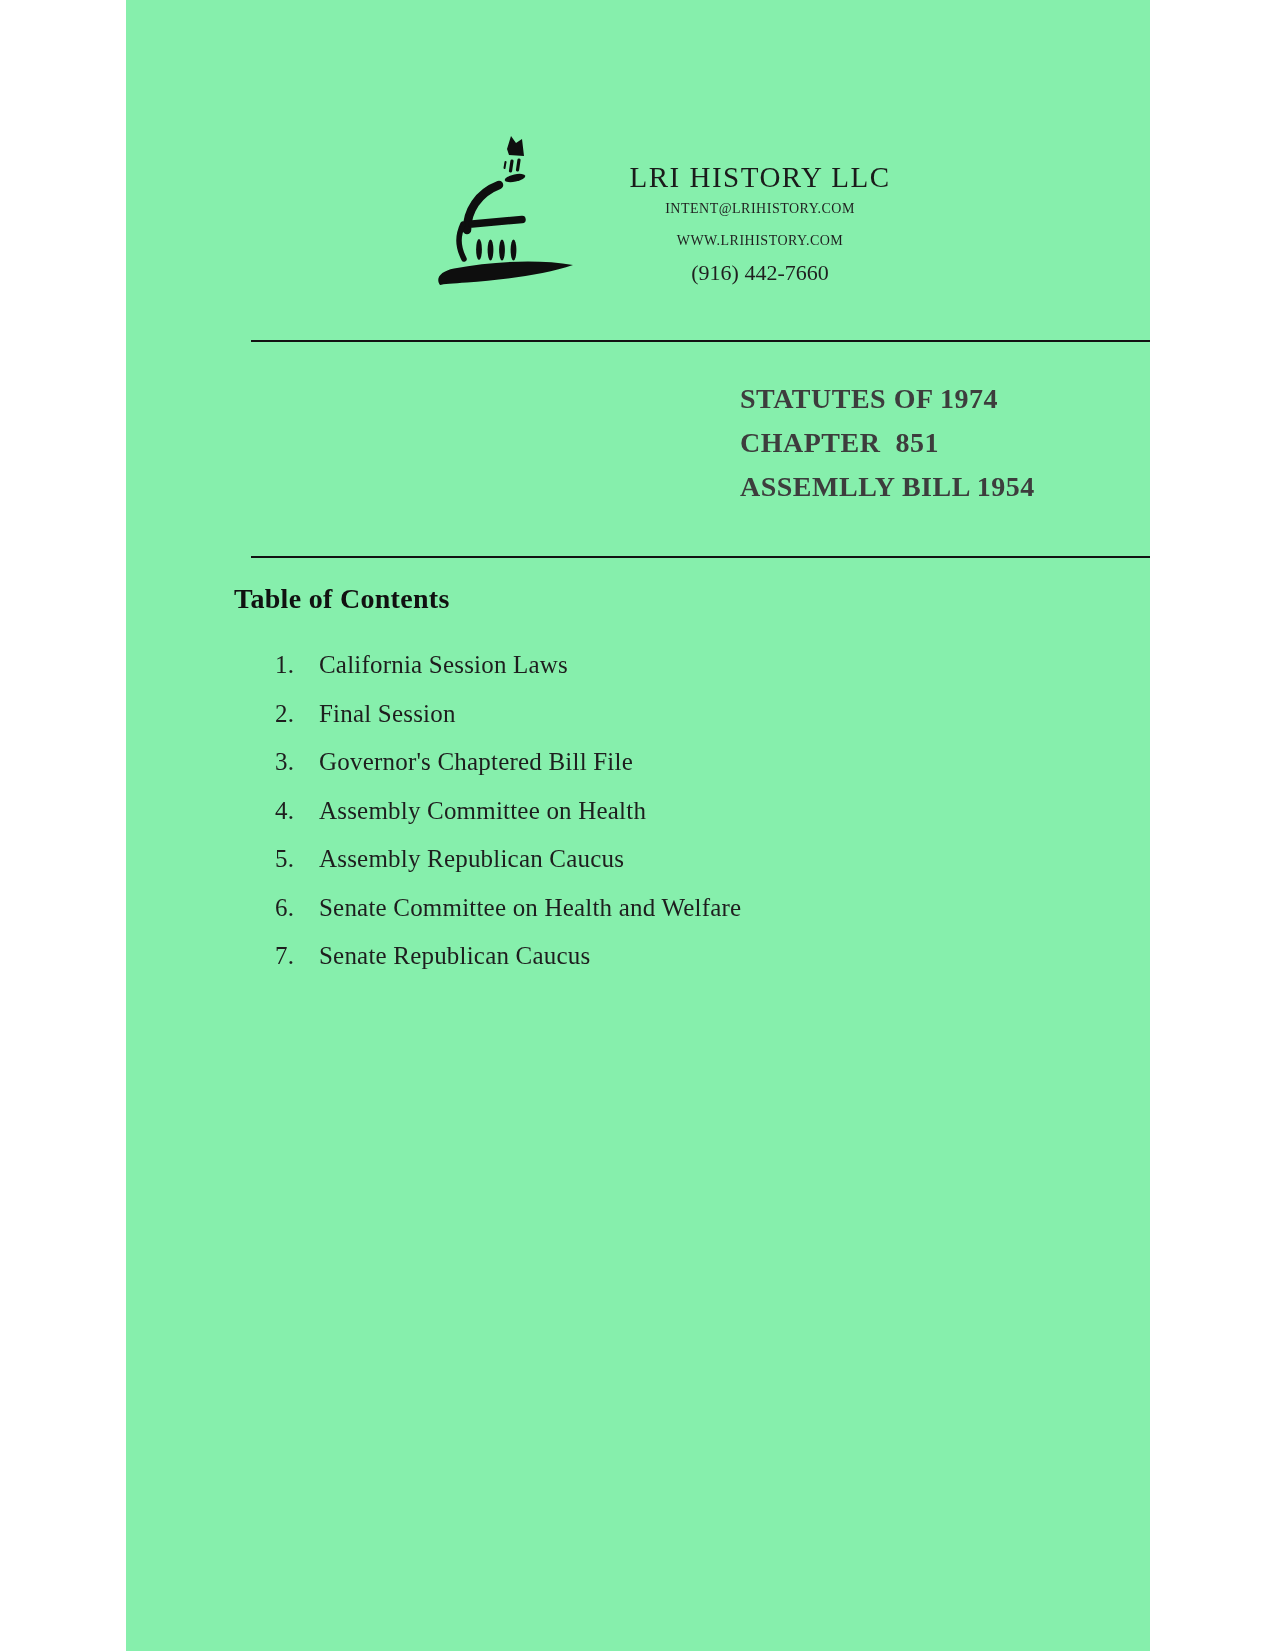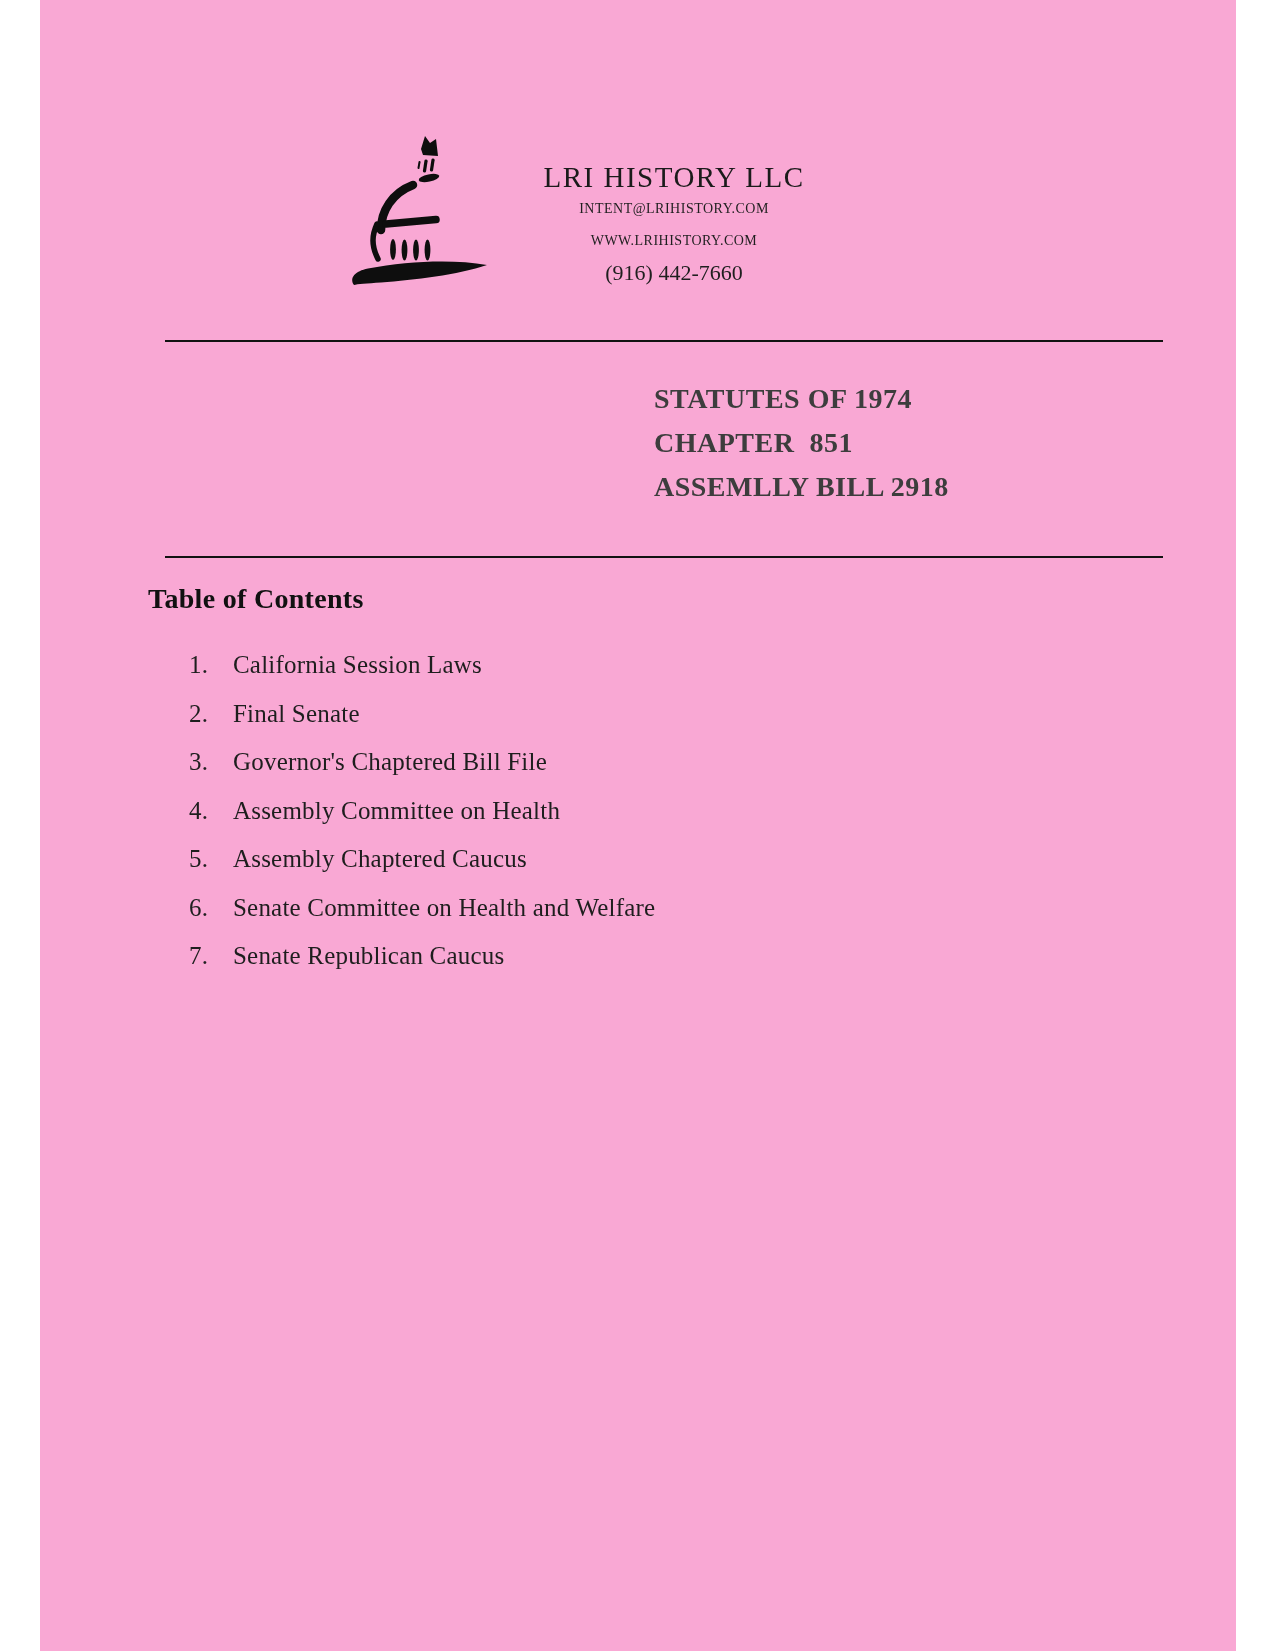--- a/index.html
+++ b/index.html
@@ -1,21 +1,21 @@
 <!DOCTYPE html>
 <html><head>
 <meta charset="utf-8">
 <style>
   html, body { margin: 0; padding: 0; background: #ffffff; }
   .page {
     position: relative;
-    width: 1196px;
+    width: 1024px;
     height: 1651px;
     margin: 0 auto;
-    background: #f9a8d4;
+    background: #86efac;
     font-family: "Liberation Serif", serif;
     color: #161616;
     overflow: hidden;
   }
 
   
   .logo {
     position: absolute;
     left: 308px;
     top: 132px;
@@ -153,45 +153,45 @@
     <div class="contact-line">WWW.LRIHISTORY.COM</div>
     <div class="phone-line">(916) 442-7660</div>
   </div>
 
   <div class="rule rule-1"></div>
   <div class="rule rule-2"></div>
 
   <div class="title-block">
     <div class="title-line">STATUTES OF 1974</div>
     <div class="title-line">CHAPTER  851</div>
-    <div class="title-line">ASSEMLLY BILL 2918</div>
+    <div class="title-line">ASSEMLLY BILL 1954</div>
   </div>
 
   <div class="toc-heading">Table of Contents</div>
 
   <div class="toc-list">
     <div class="toc-item">
       <span class="toc-num">1.</span>
       <span class="toc-label">California Session Laws</span>
     </div>
     <div class="toc-item">
       <span class="toc-num">2.</span>
-      <span class="toc-label">Final Senate</span>
+      <span class="toc-label">Final Session</span>
     </div>
     <div class="toc-item">
       <span class="toc-num">3.</span>
       <span class="toc-label">Governor's Chaptered Bill File</span>
     </div>
     <div class="toc-item">
       <span class="toc-num">4.</span>
       <span class="toc-label">Assembly Committee on Health</span>
     </div>
     <div class="toc-item">
       <span class="toc-num">5.</span>
-      <span class="toc-label">Assembly Chaptered Caucus</span>
+      <span class="toc-label">Assembly Republican Caucus</span>
     </div>
     <div class="toc-item">
       <span class="toc-num">6.</span>
       <span class="toc-label">Senate Committee on Health and Welfare</span>
     </div>
     <div class="toc-item">
       <span class="toc-num">7.</span>
       <span class="toc-label">Senate Republican Caucus</span>
     </div>
   </div>

